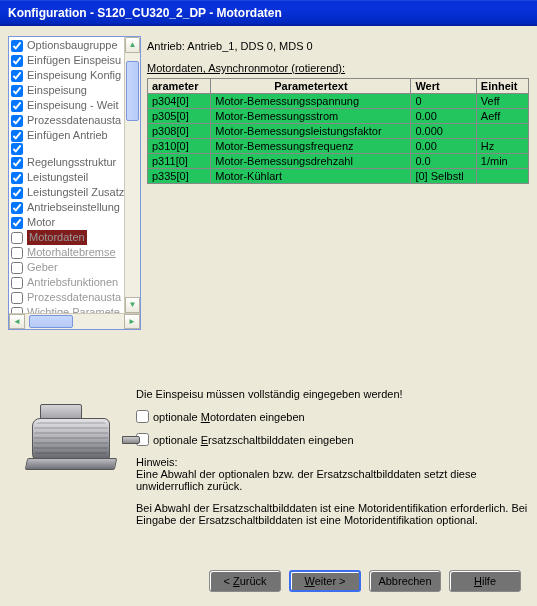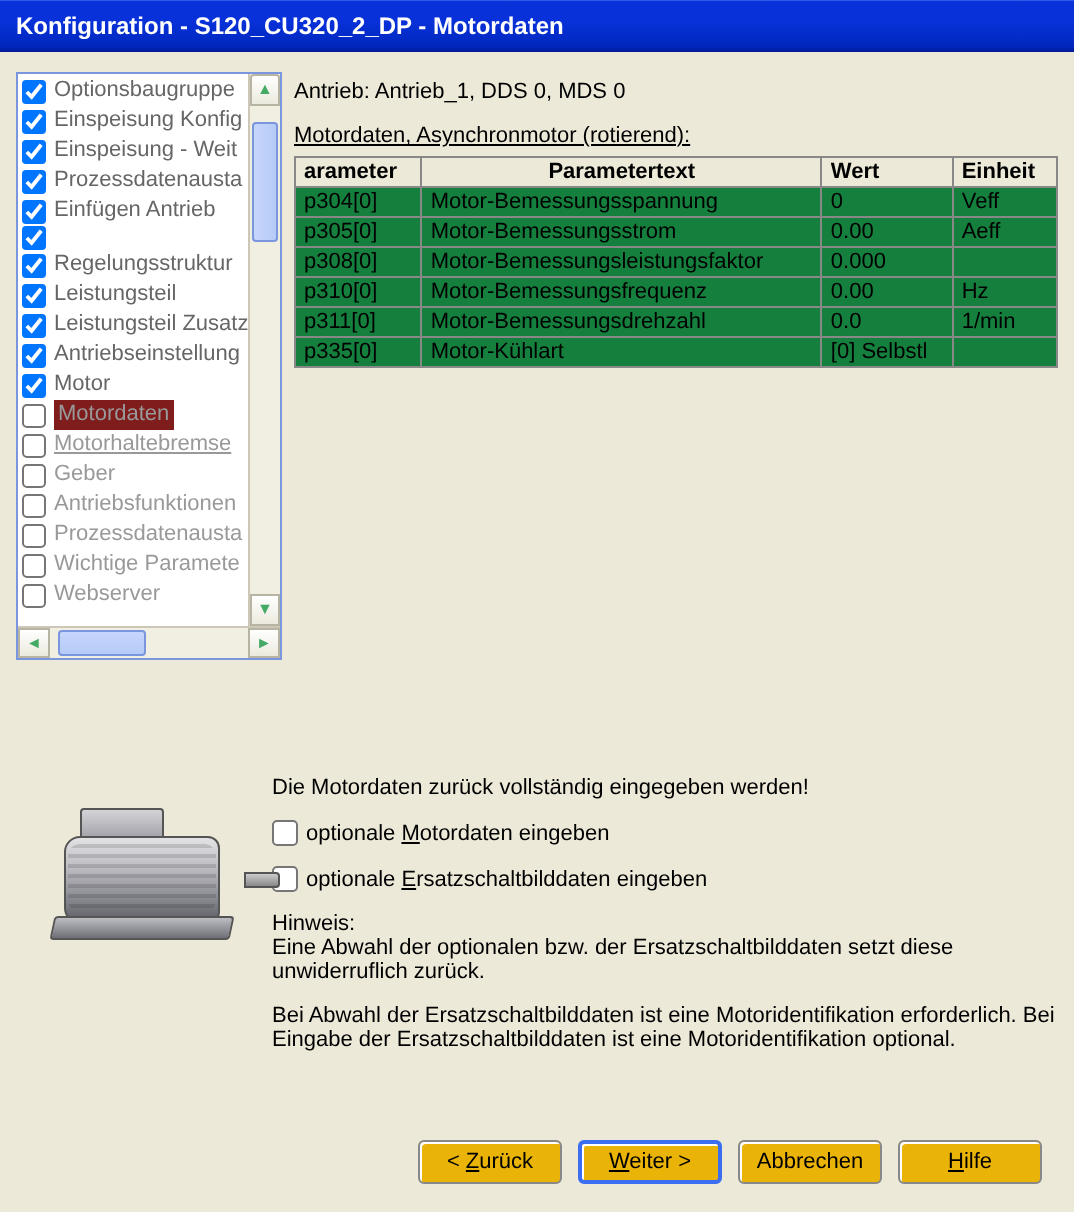--- a/index.html
+++ b/index.html
@@ -136,21 +136,21 @@
   }
   table.params {
     border-collapse: collapse;
     width: 100%;
     font-size: 11px;
   }
   table.params th, table.params td {
     border: 1px solid #888;
     padding: 1px 4px;
     text-align: left;
-    background: #15803d;
+    background: #22c55e;
   }
   table.params th {
     background: #ece9d8;
     font-weight: bold;
   }
   table.params th:nth-child(2) { text-align: center; }
   .lower-row {
     margin-top: 58px;
     display: flex;
     gap: 10px;
@@ -220,21 +220,21 @@
     position: absolute;
     bottom: 14px;
     right: 16px;
     display: flex;
     gap: 8px;
   }
   .btn {
     min-width: 72px;
     height: 22px;
     font-size: 11px;
-    background: #eab308;
+    background: #737373;
     border: 1px solid #888;
     border-radius: 3px;
     box-shadow: inset 1px 1px 0 #fff;
     padding: 2px 8px;
   }
   .btn.default {
     border: 2px solid #3a6df0;
   }
 </style>
 </head>
@@ -246,21 +246,29 @@
 
 <div class="content">
   <div class="tree-container">
     <div class="tree-list" id="tree-list">
         <div class="tree-item">
           <input type="checkbox" checked="" style="">
           <span>Optionsbaugruppe</span>
         </div>
         <div class="tree-item">
           <input type="checkbox" checked="" style="">
+          <span>Einfügen Einspeisu</span>
+        </div>
+        <div class="tree-item">
+          <input type="checkbox" checked="" style="">
           <span>Einspeisung Konfig</span>
+        </div>
+        <div class="tree-item">
+          <input type="checkbox" checked="" style="">
+          <span>Einspeisung</span>
         </div>
         <div class="tree-item">
           <input type="checkbox" checked="" style="">
           <span>Einspeisung - Weit</span>
         </div>
         <div class="tree-item">
           <input type="checkbox" checked="" style="">
           <span>Prozessdatenausta</span>
         </div>
         <div class="tree-item">
@@ -389,21 +397,21 @@
 
 <div class="lower-row">
   <div class="motor-img">
     <div class="motor-box"></div>
     <div class="motor-body"></div>
     <div class="motor-fins"></div>
     <div class="motor-shaft"></div>
     <div class="motor-base"></div>
   </div>
   <div class="lower-text">
-    <div class="warn">Die Motordaten zurück vollständig eingegeben werden!</div>
+    <div class="warn">Die Einspeisu müssen vollständig eingegeben werden!</div>
     <div class="opt-row">
       <input type="checkbox" style="">
       <label><span>optionale </span><span class="u">M</span><span>otordaten eingeben</span></label>
     </div>
     <div class="opt-row">
       <input type="checkbox" style="">
       <label><span>optionale </span><span class="u">E</span><span>rsatzschaltbilddaten eingeben</span></label>
     </div>
     <div class="hint-block">
       <div>Hinweis:</div>

